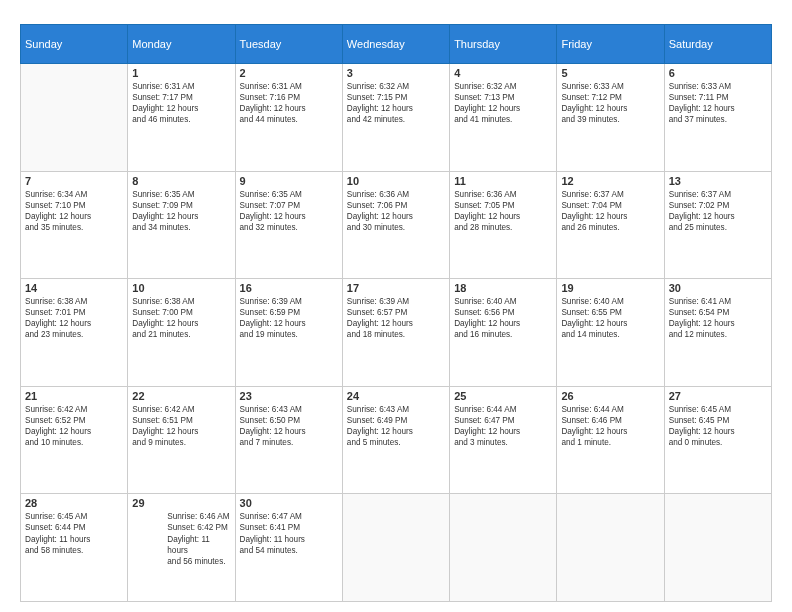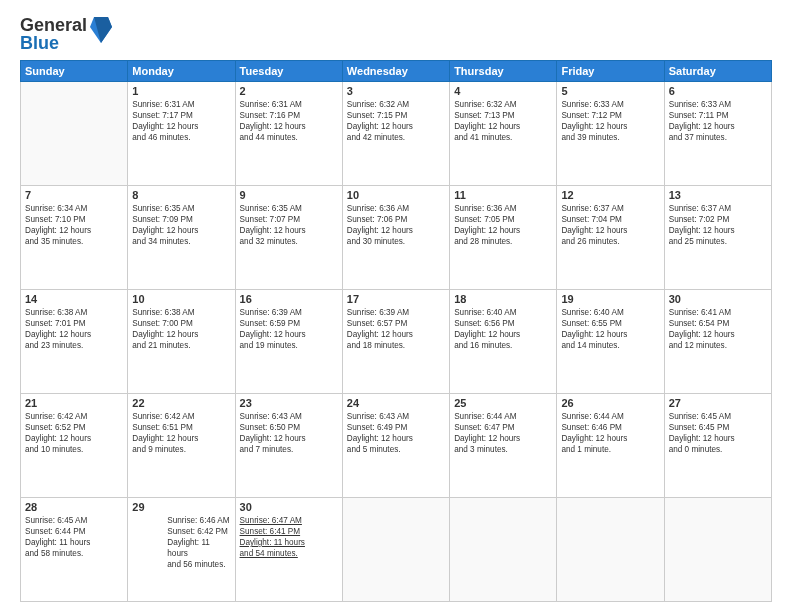--- a/index.html
+++ b/index.html
@@ -59,22 +59,22 @@
       flex: 1;
       border: 1px solid #ccc;
       border-collapse: collapse;
       width: 100%;
       table-layout: fixed;
     }
     .calendar th {
       background-color: #2a7fd4;
       color: white;
       font-size: 11px;
-      font-weight: bold;
-      padding: 4px 4px;
+      font-weight: normal;
+      padding: 13px 4px;
       text-align: left;
       border: 1px solid #1a6fb5;
     }
     .calendar td {
       vertical-align: top;
       border: 1px solid #ccc;
       padding: 3px 4px;
       font-size: 8.5px;
       color: #333;
       background: #fff;
@@ -94,34 +94,20 @@
       font-size: 8.2px;
       line-height: 1.35;
       color: #333;
     }
   </style>
 </head>
 <body>
 
 <div class="page">
   <div class="header">
-    <div class="logo">
-      <div style="display:flex;align-items:center;">
-        <div class="logo-text">
-          <span class="logo-general">General</span>
-          <span class="logo-blue">Blue</span>
-        </div>
-        <div style="margin-left:3px;margin-top:-4px;">
-          <svg width="22" height="30" viewBox="0 0 22 30">
-            <polygon points="4,2 18,2 22,12 11,28 0,12" fill="#2a7fd4"></polygon>
-            <polygon points="4,2 18,2 22,12 11,28" fill="#1a5fa0"></polygon>
-          </svg>
-        </div>
-      </div>
-    </div>
   </div>
 
   <table class="calendar">
     <thead>
       <tr>
       <th>Sunday</th>
           <th>Monday</th>
           <th>Tuesday</th>
           <th>Wednesday</th>
           <th>Thursday</th>
@@ -338,21 +324,21 @@
           </td>
           <td>
             <span class="day-number">29</span>
             <div class="day-info" style="white-space: pre-line; margin-left: 35px;">Sunrise: 6:46 AM
 Sunset: 6:42 PM
 Daylight: 11 hours
 and 56 minutes.</div>
           </td>
           <td>
             <span class="day-number">30</span>
-            <div class="day-info" style="white-space: pre-line; text-decoration: underline;">Sunrise: 6:47 AM
+            <div class="day-info" style="white-space: pre-line;">Sunrise: 6:47 AM
 Sunset: 6:41 PM
 Daylight: 11 hours
 and 54 minutes.</div>
           </td>
           <td class="empty"></td>
           <td class="empty"></td>
           <td class="empty"></td>
           <td class="empty"></td>
         </tr>
       </tbody>

